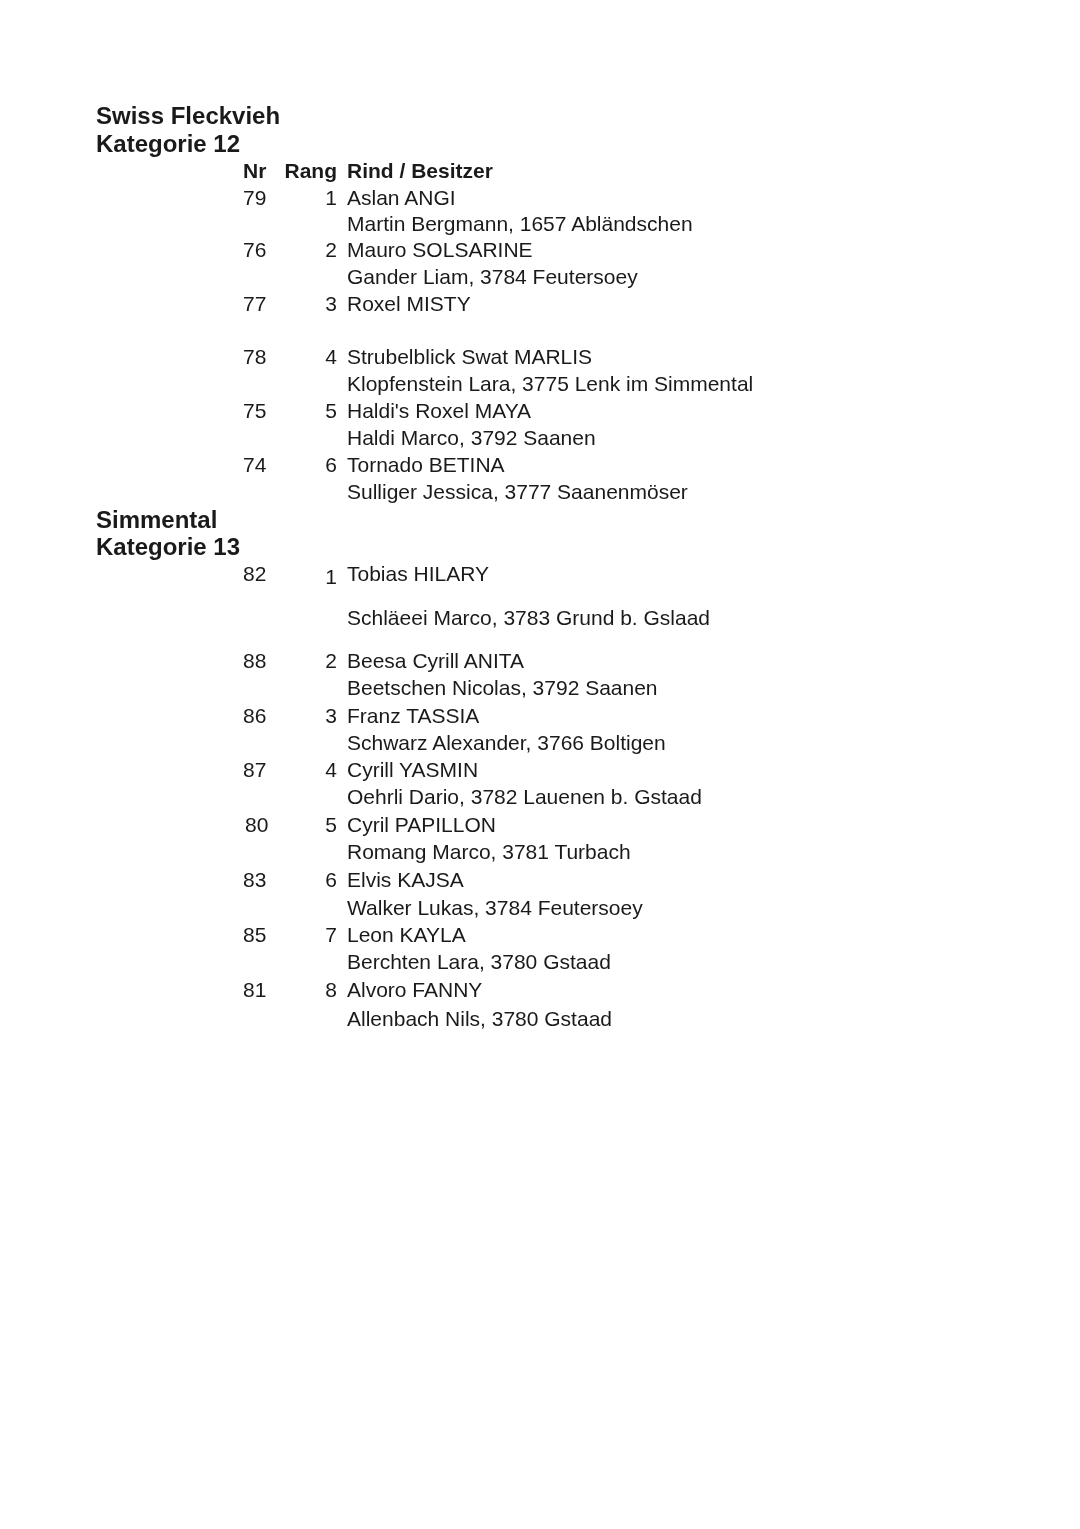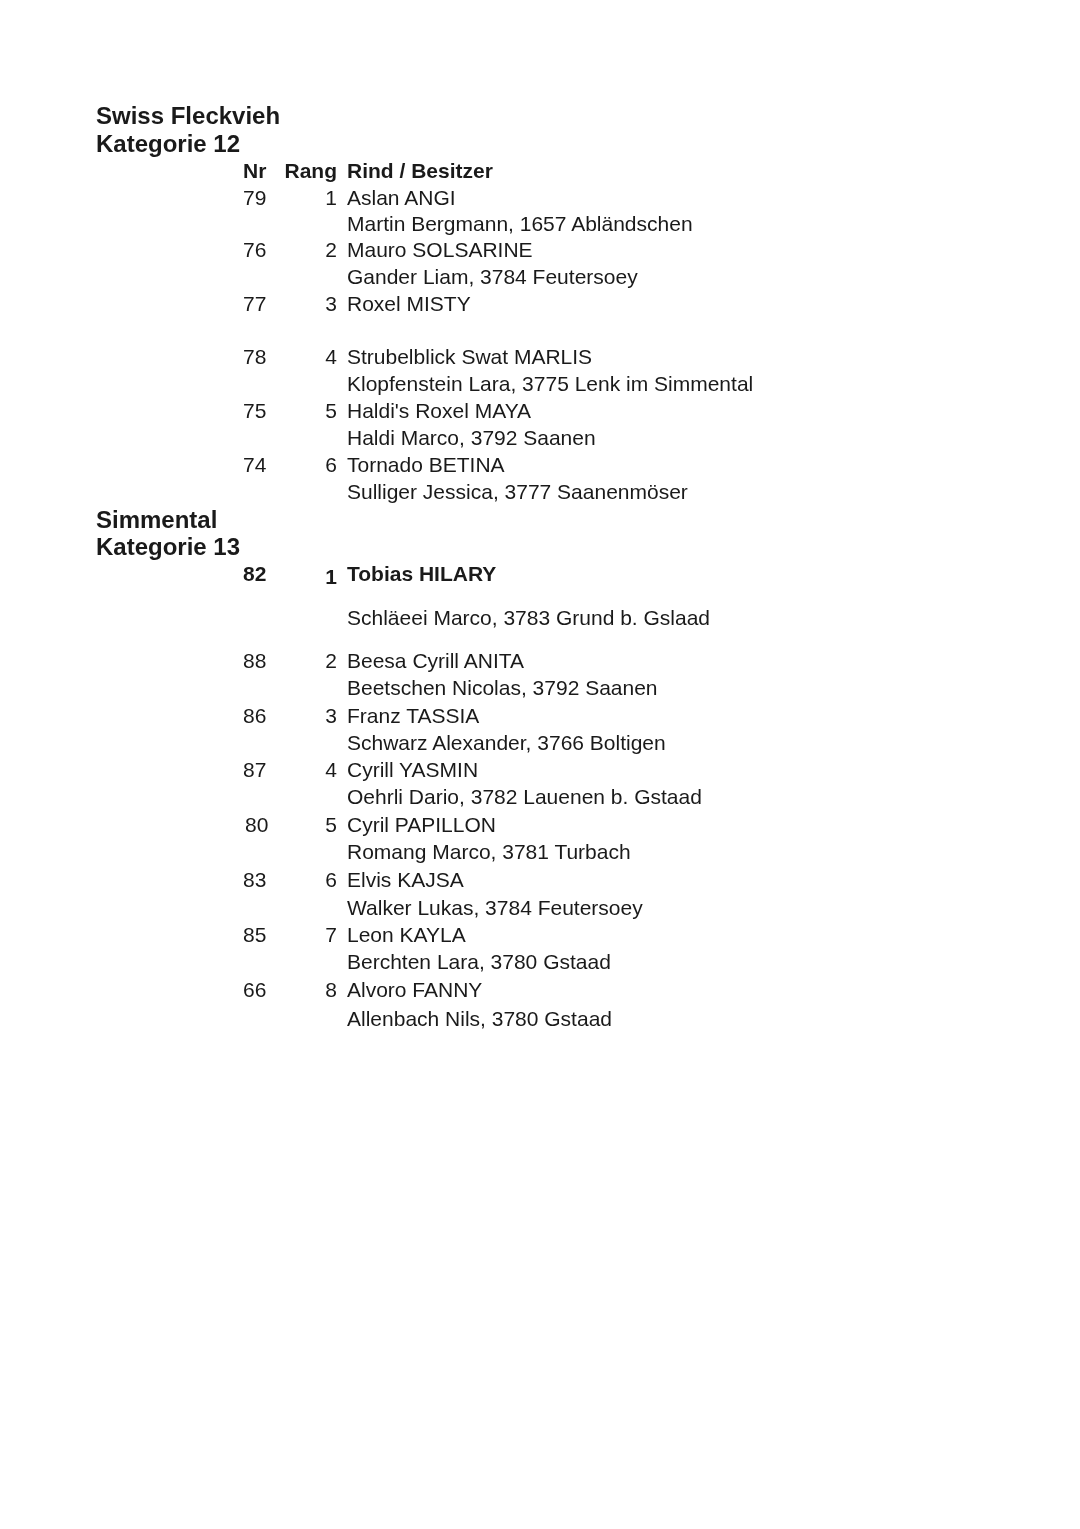--- a/index.html
+++ b/index.html
@@ -97,21 +97,21 @@
     <span class="col-rang">6</span>
     <span class="col-text">Tornado BETINA</span>
   </div>
   <div class="line" style="top:478px;">
     <span class="col-text">Sulliger Jessica, 3777 Saanenmöser</span>
   </div>
 
   <div class="section-head" style="top:506px;">Simmental</div>
   <div class="section-head" style="top:533px;">Kategorie 13</div>
 
-  <div class="line" style="top:560px;font-weight:bold;">
+  <div class="line" style="top:560px;">
     <span class="col-nr">82</span>
     <span class="col-rang" style="top:3px;">1</span>
     <span class="col-text">Tobias HILARY</span>
   </div>
   <div class="line" style="top:604px;">
     <span class="col-text">Schläeei Marco, 3783 Grund b. Gslaad</span>
   </div>
 
   <div class="line" style="top:647px;">
     <span class="col-nr">88</span>
@@ -161,21 +161,21 @@
   <div class="line" style="top:921px;">
     <span class="col-nr">85</span>
     <span class="col-rang">7</span>
     <span class="col-text">Leon KAYLA</span>
   </div>
   <div class="line" style="top:948px;">
     <span class="col-text">Berchten Lara, 3780 Gstaad</span>
   </div>
 
   <div class="line" style="top:976px;">
-    <span class="col-nr">66</span>
+    <span class="col-nr">81</span>
     <span class="col-rang">8</span>
     <span class="col-text">Alvoro FANNY</span>
   </div>
   <div class="line" style="top:1005px;">
     <span class="col-text">Allenbach Nils, 3780 Gstaad</span>
   </div>
 
 </div>
 
 </body></html>

